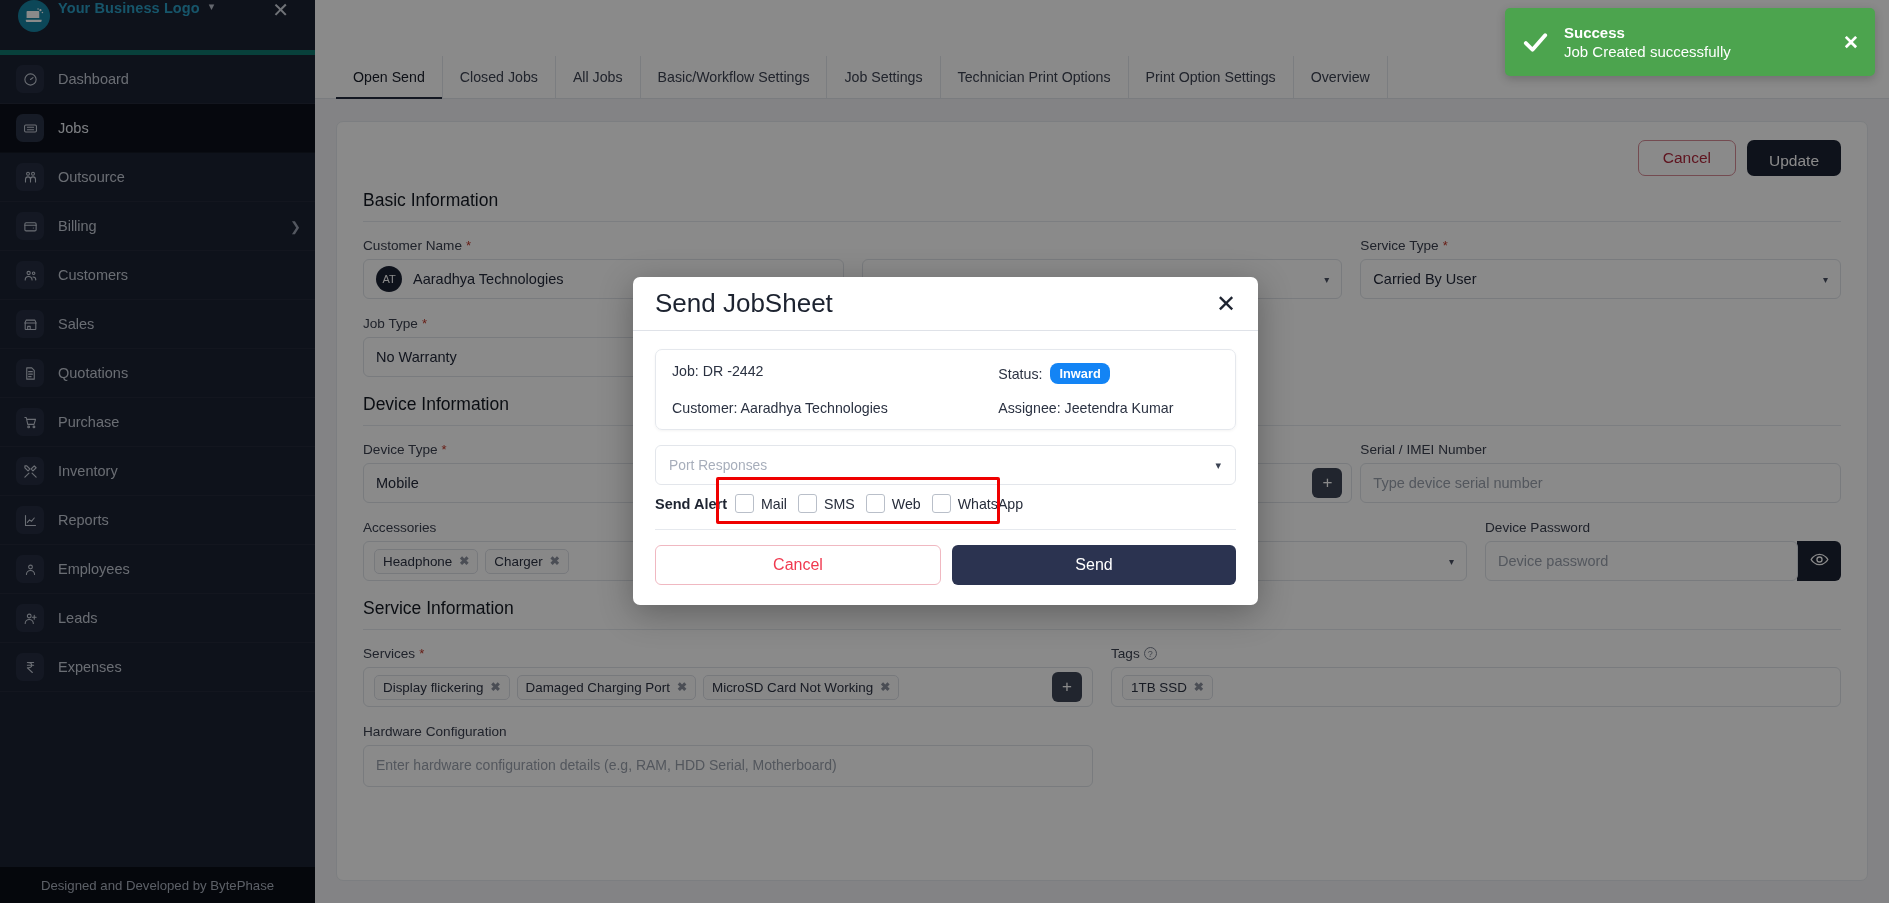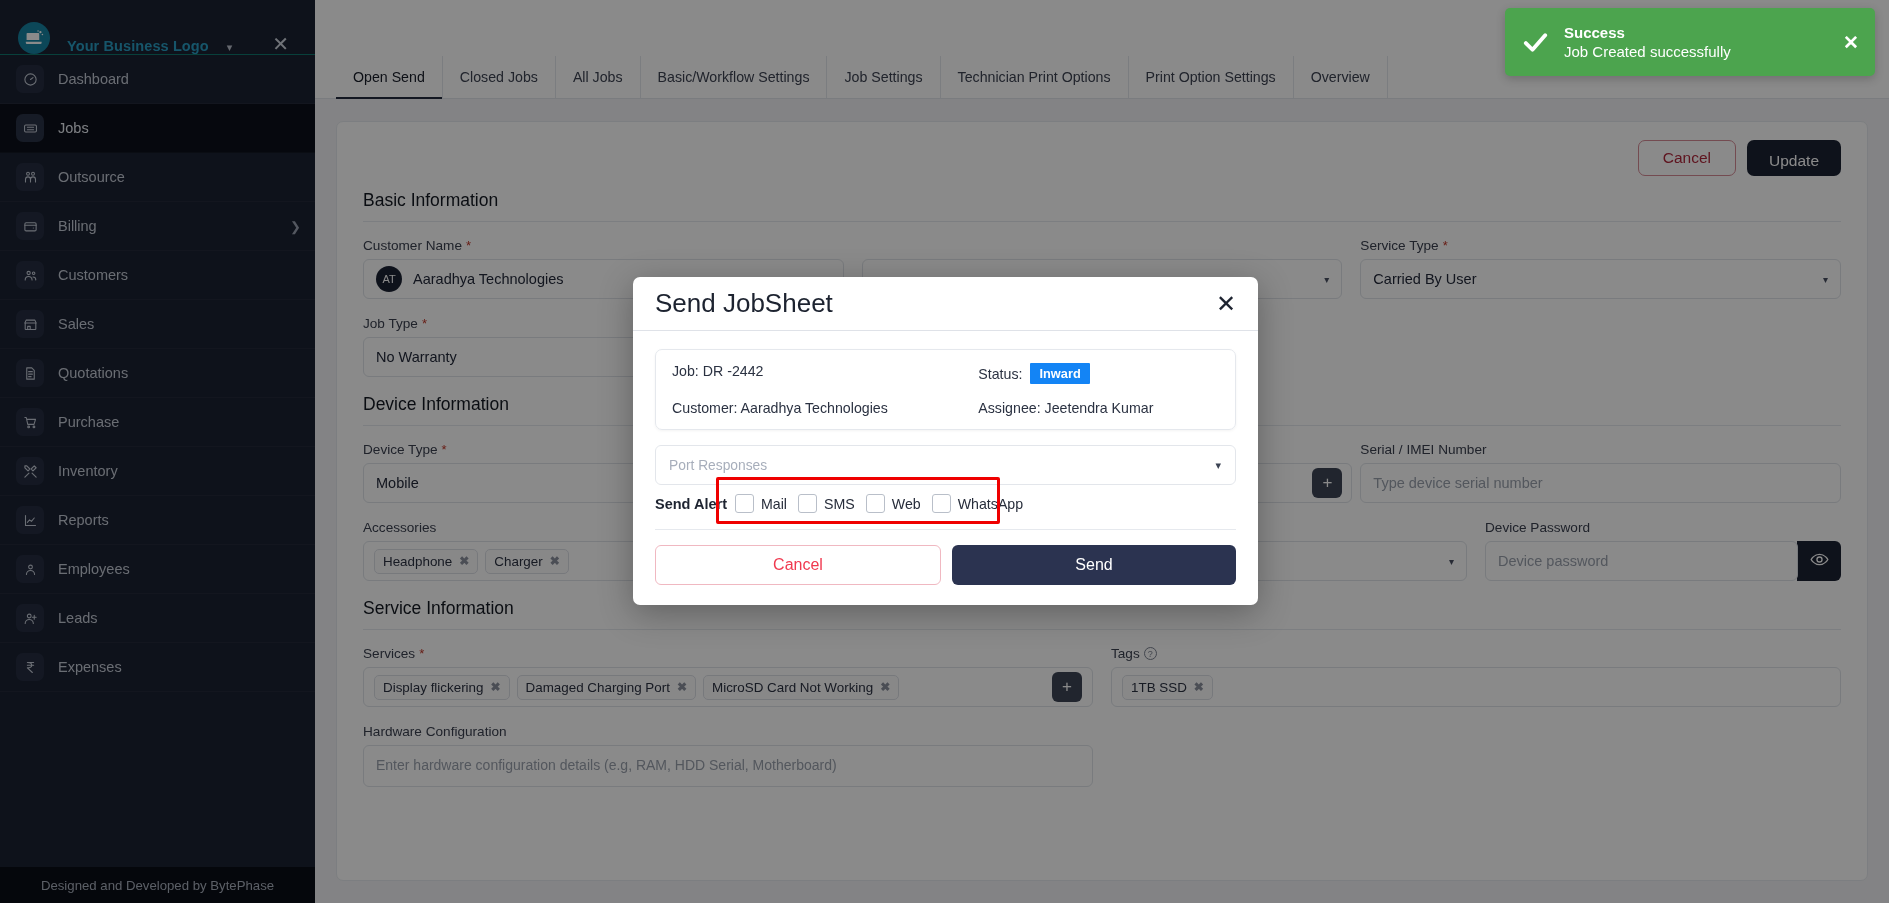--- a/index.html
+++ b/index.html
@@ -13,23 +13,23 @@
 
   
   .sidebar {
     position: absolute; left: 0; top: 0;
     width: 315px; height: 903px;
     background: #1b2233;
     z-index: 40;
     overflow: hidden;
   }
   .sb-brand {
-    height: 55px; display: flex; align-items: flex-end;
-    padding: 0 14px 0 18px; gap: 17px;
-    border-bottom: 1px solid #0f766e;
+    height: 55px; display: flex; align-items: flex-start;
+    padding: 0 14px 0 18px; gap: 8px;
+    border-bottom: 5px solid #0f766e;
   }
   .sb-logo {
     width: 32px; height: 32px; border-radius: 50%;
     background: #1784a3; flex: 0 0 32px;
     display: flex; align-items: center; justify-content: center;
   }
   .sb-logo svg { width: 19px; height: 19px; }
   .sb-brand-name {
     color: #2a9ec4; font-size: 14.5px; font-weight: 700;
     letter-spacing: .1px; white-space: nowrap;
@@ -228,28 +228,28 @@
     margin-left: auto; font-size: 24px; color: #1d2330;
     cursor: pointer; line-height: 1; font-weight: 400;
   }
   .modal-body { padding: 18px 22px 20px 22px; }
   .info-box {
     border: 1px solid #e5e8ed; border-radius: 7px;
     padding: 13px 16px; margin-bottom: 15px;
     box-shadow: 0 1px 3px rgba(0,0,0,.05);
   }
   .info-row {
-    display: flex; font-size: 14.2px; color: #2b3242;
+    display: flex; font-size: 14.2px; color: #2b3242; gap: 20px;
   }
   .info-row + .info-row { margin-top: 16px; }
   .info-row .c1 { flex: 0 0 56%; }
   .info-row .c2 { flex: 1; display: flex; align-items: center; gap: 8px; }
   .badge-inward {
     background: #1384f5; color: #fff; font-size: 12.8px;
-    font-weight: 700; border-radius: 1px; padding: 3px 9px;
+    font-weight: 700; border-radius: 8px; padding: 3px 9px;
   }
   .sel-saved {
     height: 40px; border: 1px solid #e3e6eb; border-radius: 6px;
     display: flex; align-items: center; padding: 0 13px;
     font-size: 13.8px; color: #a7aebb; position: relative;
     cursor: pointer;
   }
   .sel-saved .caret { position: absolute; right: 14px; color: #3c4353; font-size: 11px; }
   .alert-row {
     display: flex; align-items: center; margin-top: 9px; position: relative;

